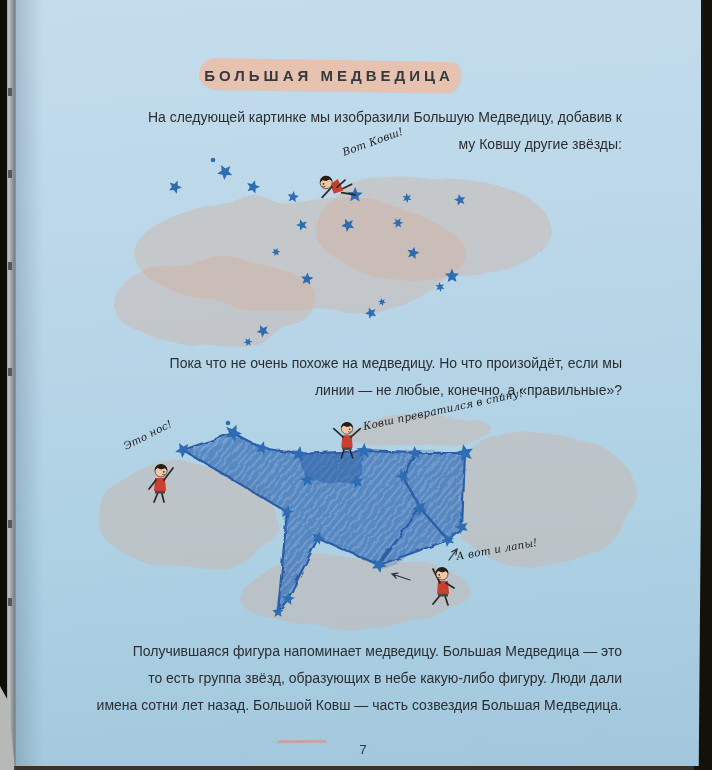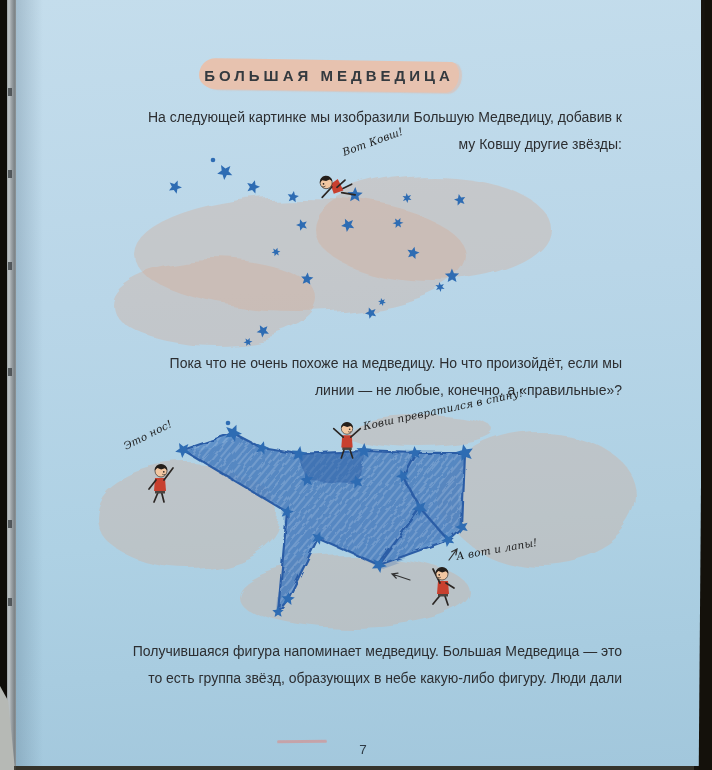--- a/index.html
+++ b/index.html
@@ -213,17 +213,18 @@
         <path d="M -2.2 -27.8 q -1.6 1.4 -3.2 0" stroke="#2a2522" stroke-width="0.7" fill="none"></path>
       </g>
       <text transform="translate(126 450) rotate(-27)" font-family="DejaVu Serif, serif" font-style="italic" font-size="10.5" letter-spacing="0.2" fill="#1d1d1d">Это нос!</text>
       <text transform="translate(364 430) rotate(-12)" font-family="DejaVu Serif, serif" font-style="italic" font-size="10.5" letter-spacing="0.2" fill="#1d1d1d">Ковш превратился в спину!</text>
       <text transform="translate(457 560) rotate(-10)" font-family="DejaVu Serif, serif" font-style="italic" font-size="10.5" letter-spacing="0.2" fill="#1d1d1d">А вот и лапы!</text>
     </svg>
 
   <div class="para" style="top:638px">
     <div class="ln j ind">Получившаяся фигура напоминает медведицу. Большая Медведица — это созвездие,</div>
     <div class="ln j">то есть группа звёзд, образующих в небе какую-либо фигуру. Люди дали созвездиям</div>
+    <div class="ln">имена сотни лет назад. Большой Ковш — часть созвездия Большая Медведица.</div>
   </div>
 
   <div class="smudge"></div>
   <div class="pageno">7</div>
 </div>
 
 </body></html>

